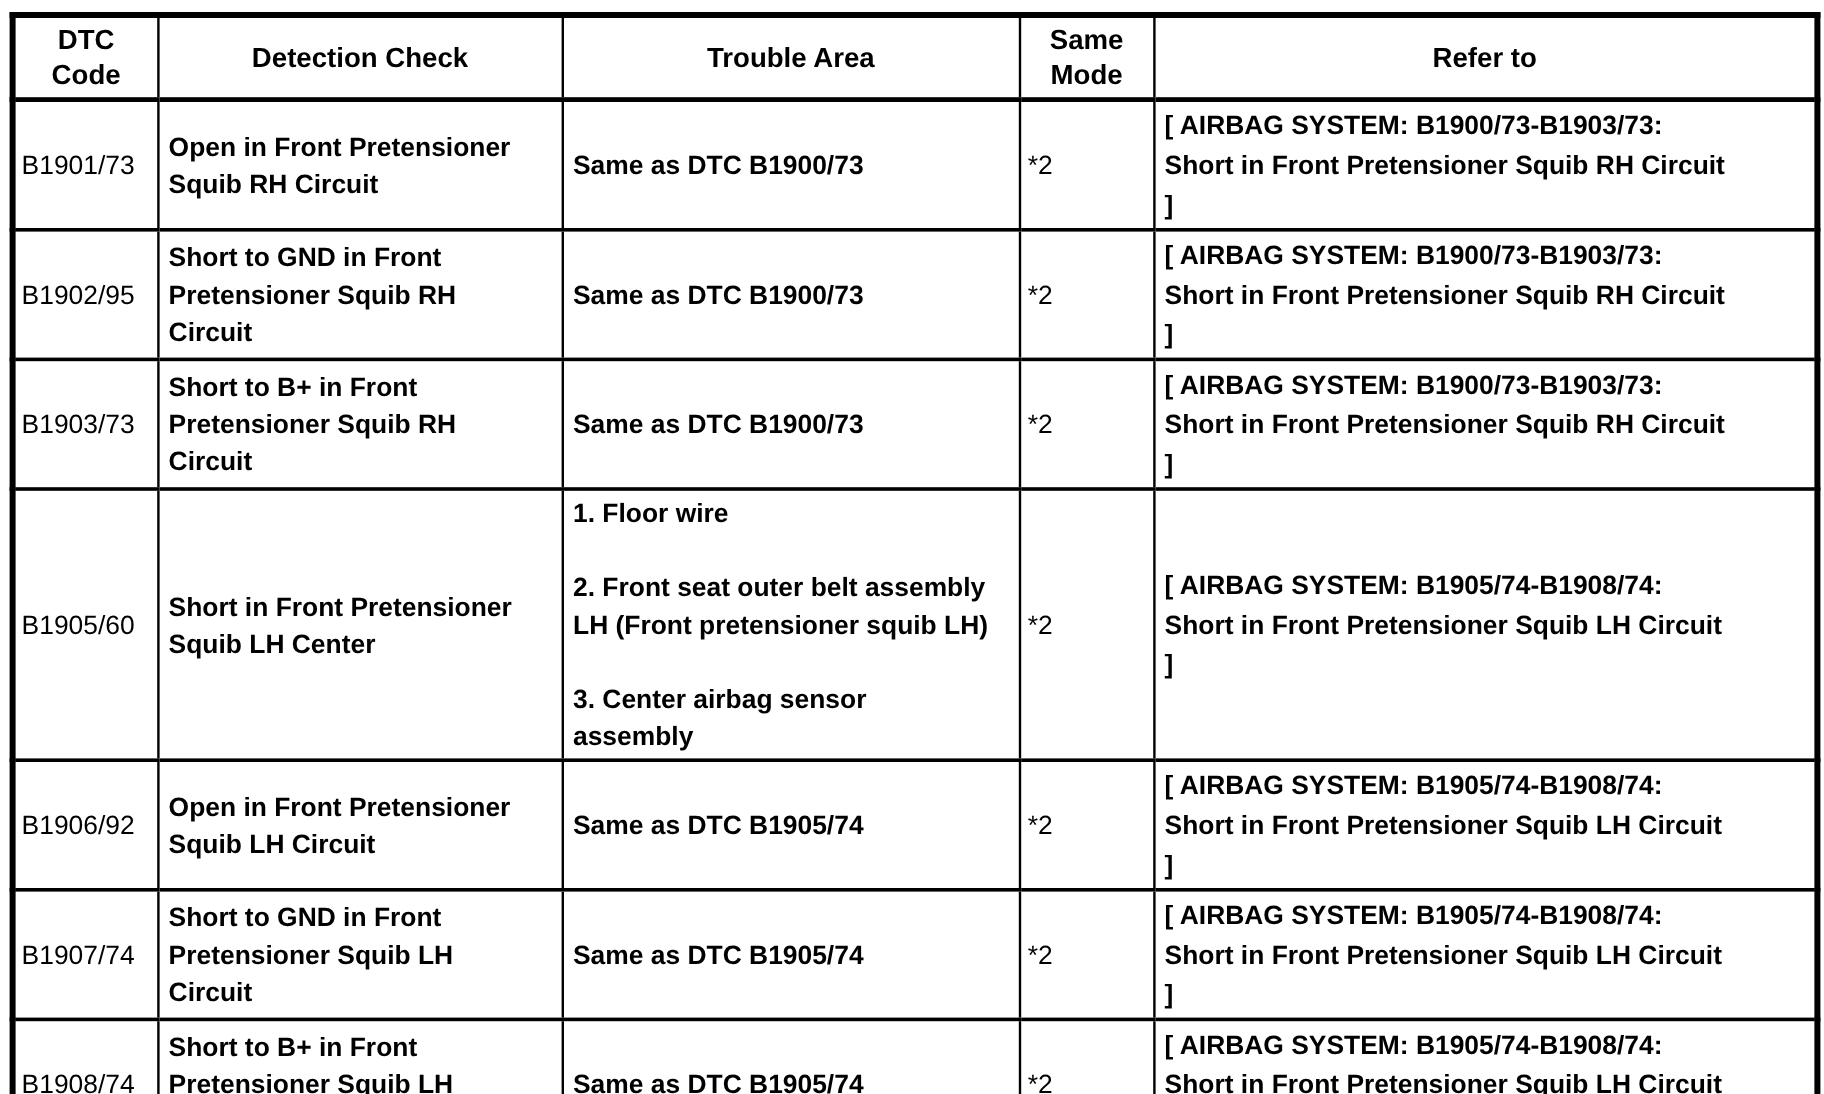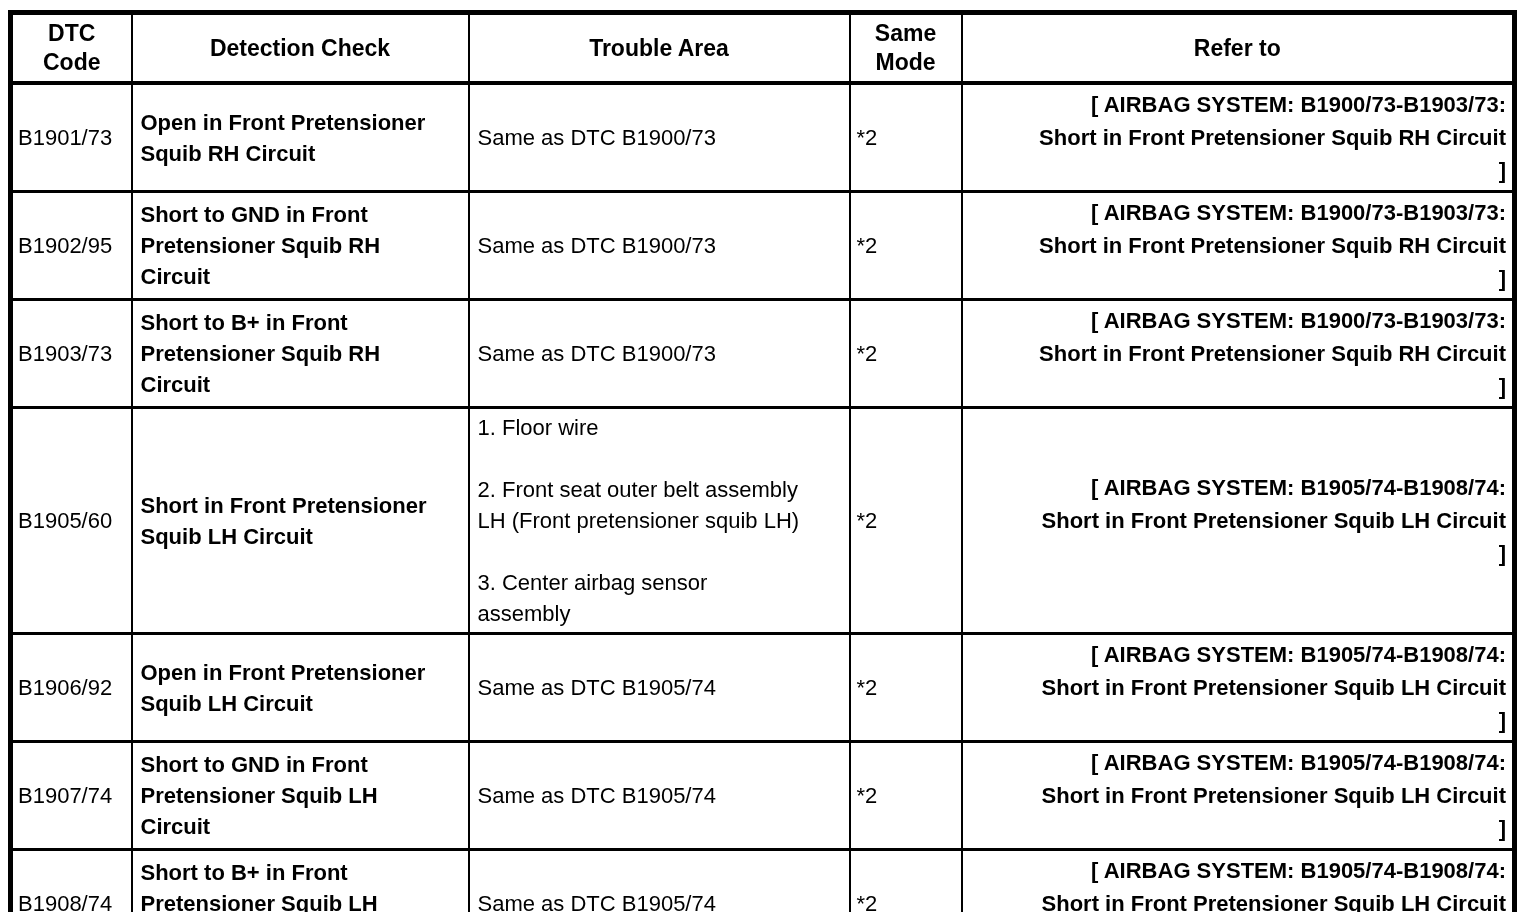--- a/index.html
+++ b/index.html
@@ -41,27 +41,26 @@
     padding: 4px 2px;
   }
   td {
     font-size: 22px;
     line-height: 31px;
     text-align: left;
     font-weight: normal;
   }
   td.cell-dtc { padding-left: 5px; padding-right: 18px; }
   td.cell-detection { padding-left: 8px; font-weight: bold; }
-  td.cell-trouble { padding-left: 8px; }
+  td.cell-trouble { padding-left: 8px; font-weight: bold; }
   td.cell-checkmode { padding-left: 6px; }
   td.cell-refer {
     font-weight: bold;
     padding-left: 8px;
     line-height: 33px;
-    text-align: right;
   }
 </style>
 </head>
 <body>
 
 <div class="page">
   <table class="dtc-table">
     <colgroup>
       <col style="width:121px">
       <col style="width:337px">
@@ -109,21 +108,21 @@
 Circuit</td>
         <td class="cell-trouble">Same as DTC B1900/73</td>
         <td class="cell-checkmode">*2</td>
         <td class="cell-refer">[ AIRBAG SYSTEM: B1900/73-B1903/73:
 Short in Front Pretensioner Squib RH Circuit
 ]</td>
       </tr>
       <tr style="height:214px">
         <td class="cell-dtc">B1905/60</td>
         <td class="cell-detection">Short in Front Pretensioner
-Squib LH Circuit</td>
+Squib LH Center</td>
         <td class="cell-trouble">1. Floor wire
 
 2. Front seat outer belt assembly
 LH (Front pretensioner squib LH)
 
 3. Center airbag sensor
 assembly</td>
         <td class="cell-checkmode">*2</td>
         <td class="cell-refer">[ AIRBAG SYSTEM: B1905/74-B1908/74:
 Short in Front Pretensioner Squib LH Circuit

